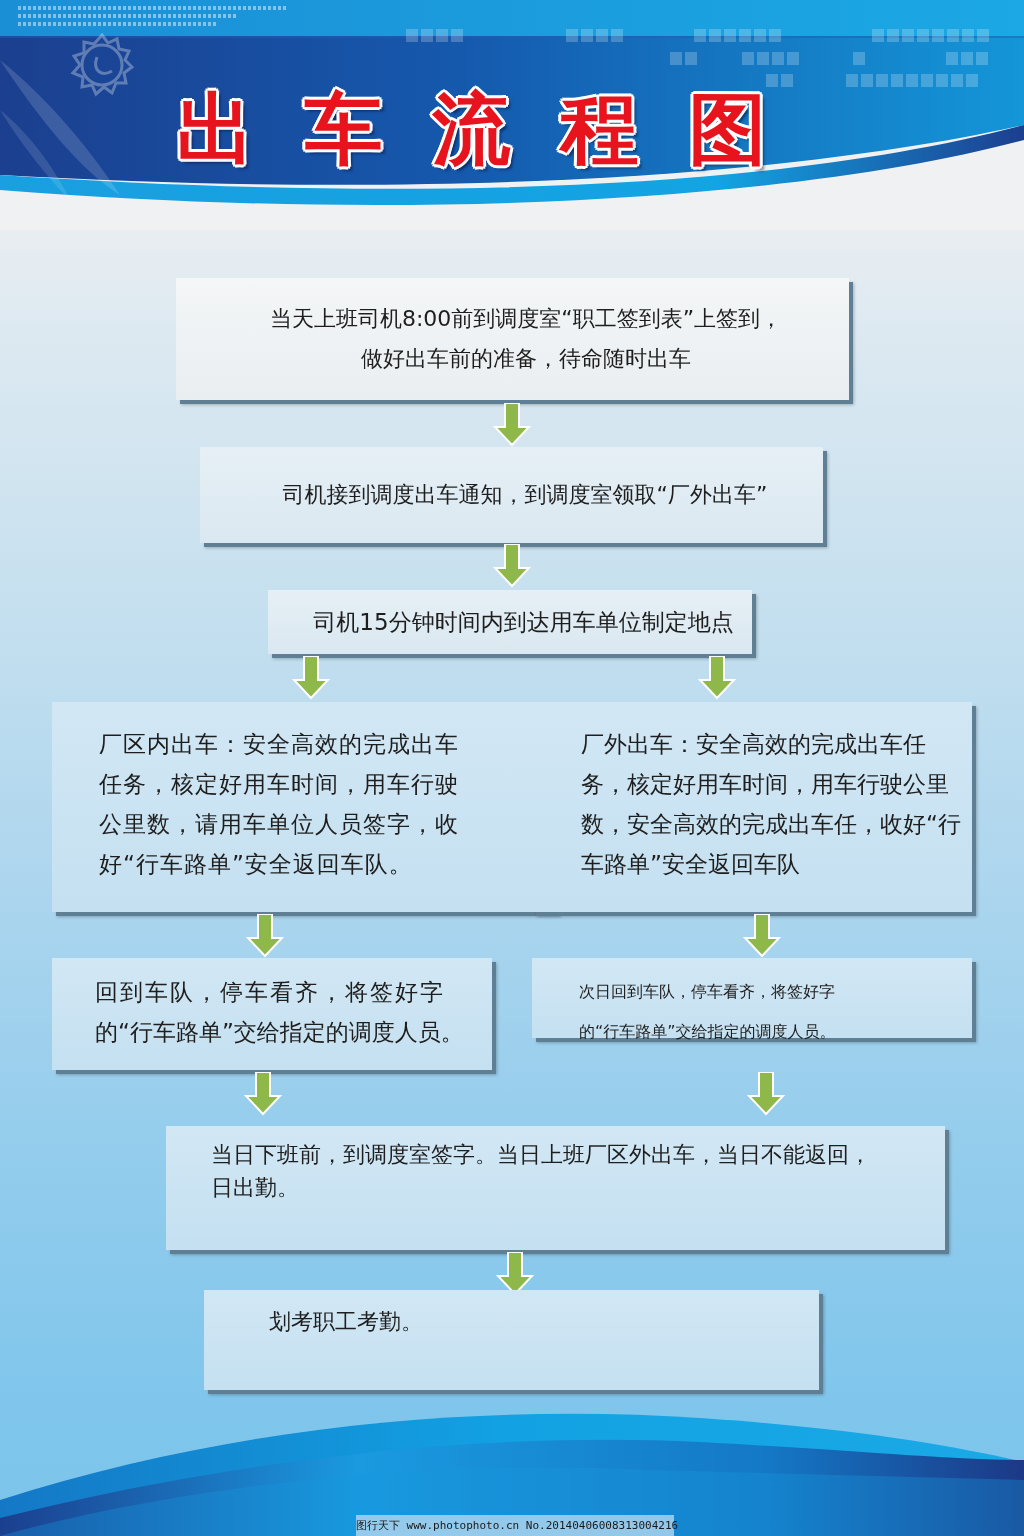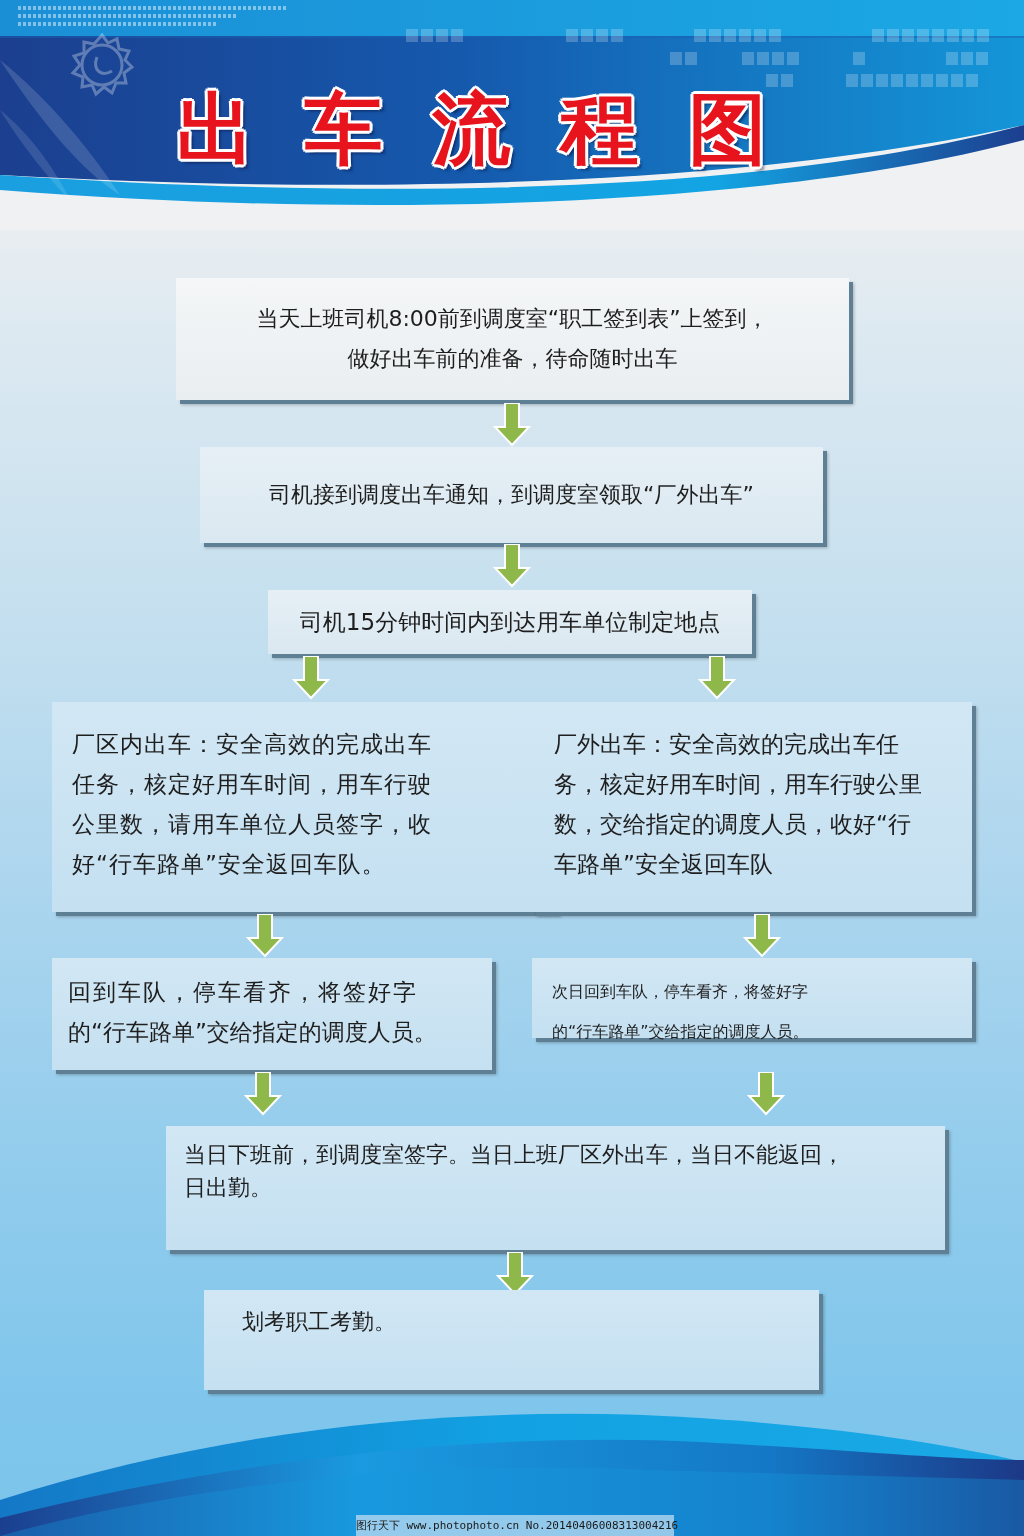--- a/index.html
+++ b/index.html
@@ -38,21 +38,21 @@
     position:absolute;
     background: linear-gradient(to bottom, rgba(255,255,255,0.55), rgba(255,255,255,0.35));
     box-shadow: 4px 4px 0 #5f7f94, 5px 5px 3px rgba(0,0,0,0.25);
     color:#1e1e1e;
     font-size:22px;
     line-height:40px;
   }
   .box.light { background: linear-gradient(to bottom, #f4f6f7, #e9eef1); }
   .box.mid { background: linear-gradient(to bottom, #e6eff5, #dae8f1); }
   .box.blue { background: linear-gradient(to bottom, #d2e7f4, #c4e0f1); }
-  .box .txt { display:block; }
+  .box .txt { display:block;padding-left:27px; }
   .center { text-align:center; display:flex; flex-direction:column; justify-content:center; }
   .arrow { position:absolute; width:38px; height:44px; }
 </style>
 </head>
 <body>
 
 <div class="header">
   <svg width="1024" height="230" viewBox="0 0 1024 230">
     <defs>
       <linearGradient id="hg" x1="0" y1="0" x2="1" y2="0">
@@ -169,21 +169,21 @@
 <div class="box blue" style="left:52px;top:702px;width:504px;height:210px;padding:22px 0 0 20px;font-size:23px;line-height:40px;letter-spacing:1px;">
   <span class="txt">厂区内出车：安全高效的完成出车</span>
   <span class="txt">任务，核定好用车时间，用车行驶</span>
   <span class="txt">公里数，请用车单位人员签字，收</span>
   <span class="txt">好“行车路单”安全返回车队。</span>
 </div>
 
 <div class="box blue" style="left:532px;top:702px;width:440px;height:210px;padding:22px 0 0 22px;font-size:23px;line-height:40px;">
   <span class="txt">厂外出车：安全高效的完成出车任</span>
   <span class="txt">务，核定好用车时间，用车行驶公里</span>
-  <span class="txt">数，交给指定的调度人员，收好“行</span>
+  <span class="txt">数，安全高效的完成出车任，收好“行</span>
   <span class="txt">车路单”安全返回车队</span>
 </div>
 
 <svg class="arrow" style="left:246px;top:914px;" viewBox="0 0 38 44">
   <path d="M12,0 L26,0 L26,24 L36,24 L19,42 L2,24 L12,24 Z" fill="#8fb84a" stroke="#ffffff" stroke-width="2"></path>
 </svg>
 <svg class="arrow" style="left:743px;top:914px;" viewBox="0 0 38 44">
   <path d="M12,0 L26,0 L26,24 L36,24 L19,42 L2,24 L12,24 Z" fill="#8fb84a" stroke="#ffffff" stroke-width="2"></path>
 </svg>
 

